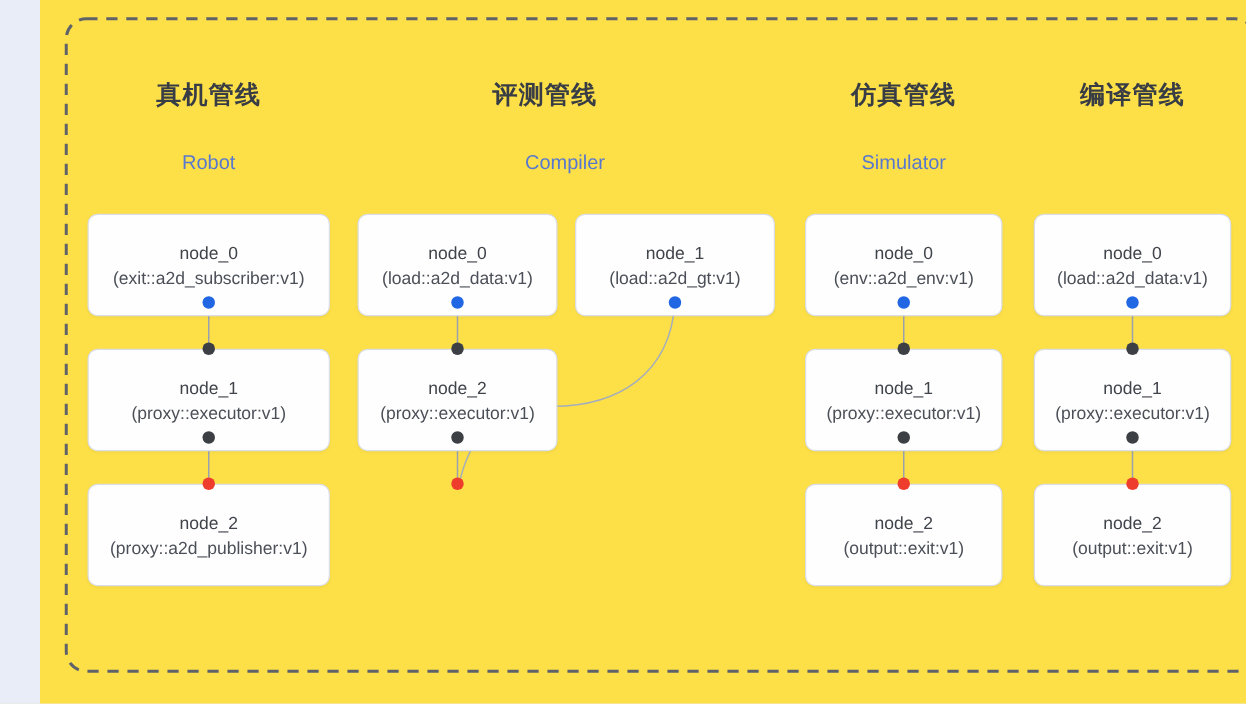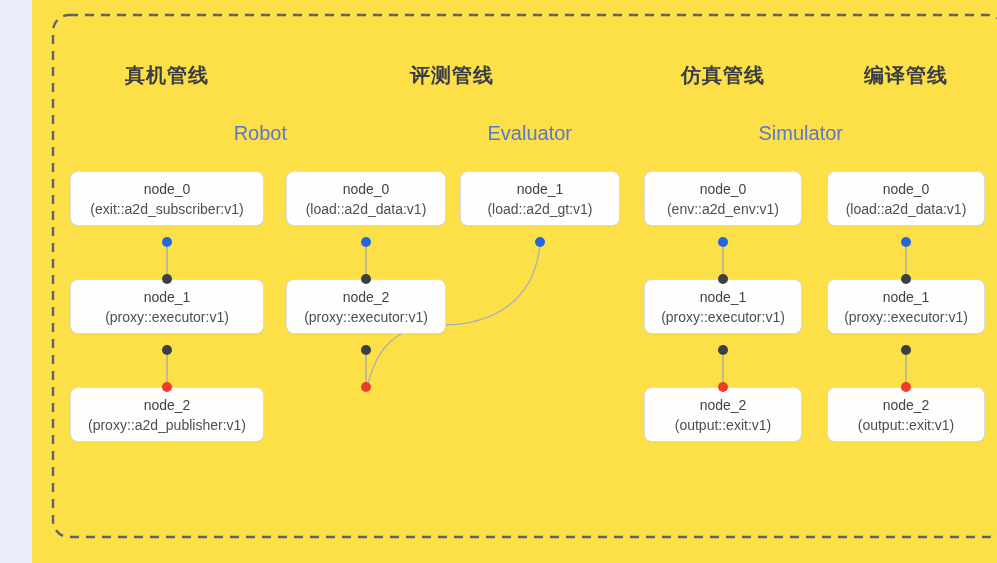--- a/index.html
+++ b/index.html
@@ -28,28 +28,28 @@
     text-align: center;
     font-size: 20px;
     font-weight: 700;
     color: #383c45;
     letter-spacing: 1px;
   }
   .col-title-en {
     position: absolute;
     top: 122px;
     width: 240px;
-    text-align: right;
-    font-size: 20px;
+    text-align: center;
+    font-size: 16px;
     font-weight: 400;
     color: #5878cf;
   }
   .node {
     position: absolute;
-    height: 55px;
+    height: 82px;
     background: #fefefe;
     border: 1px solid #dadde6;
     border-radius: 8px;
     box-shadow: 0 1px 2px rgba(40,50,90,0.05);
     display: flex;
     flex-direction: column;
     justify-content: center;
     align-items: center;
     box-sizing: border-box;
   }
@@ -92,22 +92,22 @@
 
     <line x1="691" y1="242" x2="691" y2="279" stroke="#9aa2b0" stroke-width="1.2"></line>
     <line x1="691" y1="350" x2="691" y2="387" stroke="#9aa2b0" stroke-width="1.2"></line>
 
     <line x1="874" y1="242" x2="874" y2="279" stroke="#9aa2b0" stroke-width="1.2"></line>
     <line x1="874" y1="350" x2="874" y2="387" stroke="#9aa2b0" stroke-width="1.2"></line>
   </svg>
 
   <div class="col-title-zh" style="left:15px">真机管线</div>
   <div class="col-title-en" style="left:15px">Robot</div>
-  <div class="col-title-zh" style="left:300px">评测管线</div>
-  <div class="col-title-en" style="left:300px">Evaluator</div>
+  <div class="col-title-zh" style="left:284px">评测管线</div>
+  <div class="col-title-en" style="left:300px">Compiler</div>
   <div class="col-title-zh" style="left:571px">仿真管线</div>
   <div class="col-title-en" style="left:571px">Simulator</div>
   <div class="col-title-zh" style="left:754px">编译管线</div>
 
   <div class="node" style="left:38px;top:171px;width:194px">
     <div class="nl1">node_0</div>
     <div class="nl2">(exit::a2d_subscriber:v1)</div>
   </div>
   <div class="node" style="left:38px;top:279px;width:194px">
     <div class="nl1">node_1</div>

